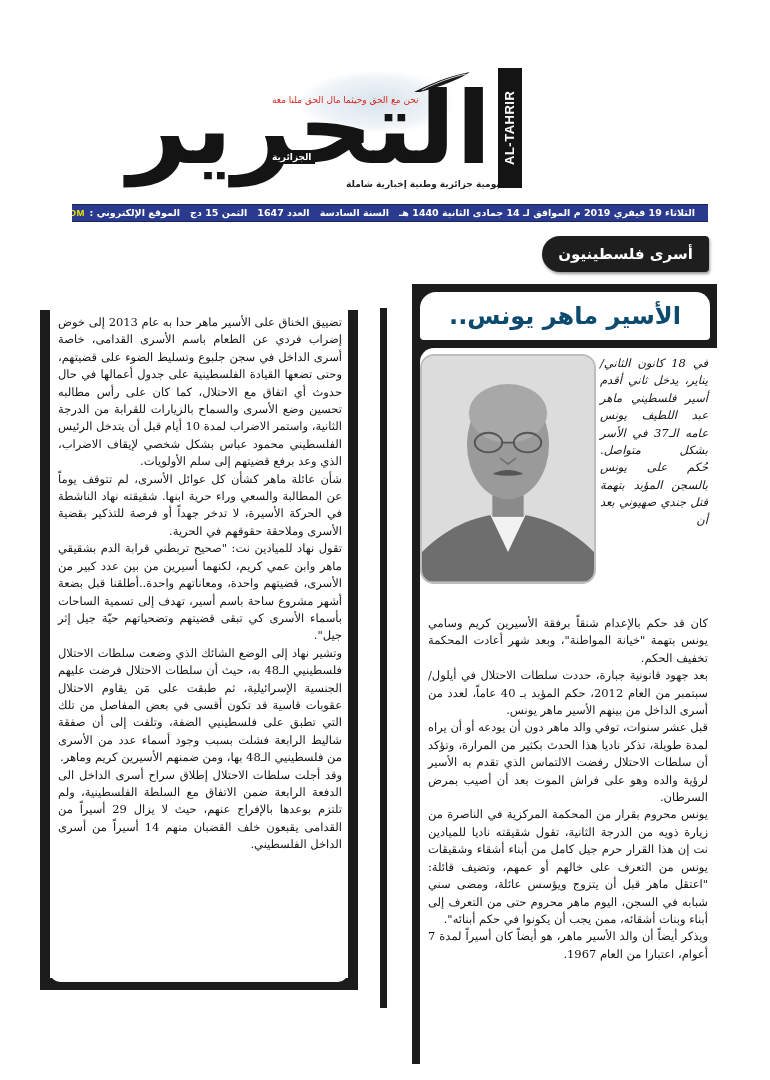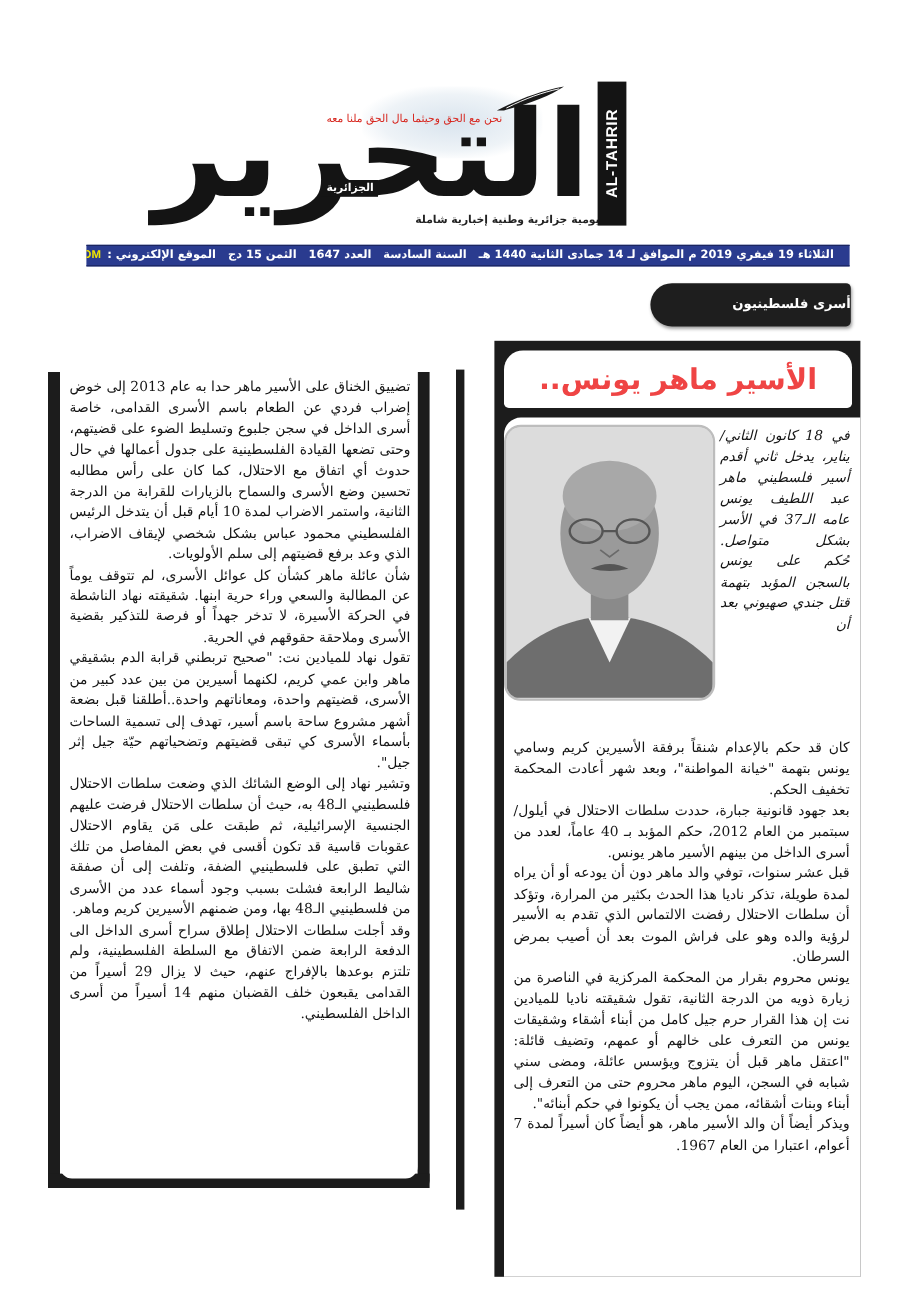--- a/index.html
+++ b/index.html
@@ -25,29 +25,29 @@
   
   .datebar { position: absolute; left: 72px; top: 204px; width: 636px; height: 18px; background: #2a3b8f;
     color: #fff; font-size: 9.5px; font-weight: bold; line-height: 18px; direction: rtl; padding: 0 8px;
     white-space: nowrap; overflow: hidden; display: flex; gap: 5px; align-items: center;
     border-top: 1px solid #1a2560; border-bottom: 1px solid #1a2560; }
   .datebar .dot { display: inline-block; width: 6px; height: 6px; background: #f2e600; border-radius: 1px; }
   .datebar .site { color: #f2e600; font-family: "Liberation Sans", sans-serif; font-weight: bold; letter-spacing: 0.2px; }
 
   
   .section-label { position: absolute; left: 542px; top: 236px; width: 167px; height: 36px; background: #1e1e1e;
-    border-radius: 18px 4px 4px 18px; color: #fff; font-weight: bold; font-size: 11px; line-height: 36px;
-    direction: rtl; box-shadow: 1px 2px 3px rgba(0,0,0,0.4); }
+    border-radius: 18px 4px 4px 18px; color: #fff; font-weight: bold; font-size: 15px; line-height: 36px;
+    text-align: center; direction: rtl; box-shadow: 1px 2px 3px rgba(0,0,0,0.4); }
 
   
   .art-frame { position: absolute; left: 412px; top: 284px; width: 305px; height: 780px; background: #1c1c1c; }
   .art-title-box { position: absolute; left: 420px; top: 292px; width: 290px; height: 48px; background: #fff;
     border-radius: 16px 14px 4px 4px; }
   .art-title { position: absolute; left: 420px; top: 292px; width: 290px; height: 48px; font-size: 24px; font-weight: bold;
-    line-height: 48px; text-align: center; direction: rtl; color: #ef4444; }
+    line-height: 48px; text-align: center; direction: rtl; color: #0c4a6e; }
   .art-body-box { position: absolute; left: 420px; top: 348px; width: 297px; height: 716px; background: #fff;
     border-radius: 14px 0 0 0; }
 
   .photo { position: absolute; left: 420px; top: 354px; width: 176px; height: 230px; border-radius: 14px;
     background: linear-gradient(180deg, #e4e4e4 0%, #d4d4d4 60%, #c6c6c6 100%); overflow: hidden; border: 2px solid #bdbdbd; }
   .photo svg { width: 100%; height: 100%; display: block; }
 
   .col-text { direction: rtl; text-align: justify; text-align-last: right; font-family: "DejaVu Serif", serif; font-size: 11.5px;
     line-height: 17.4px; color: #141414; }
   .col-text p { margin: 0; }

